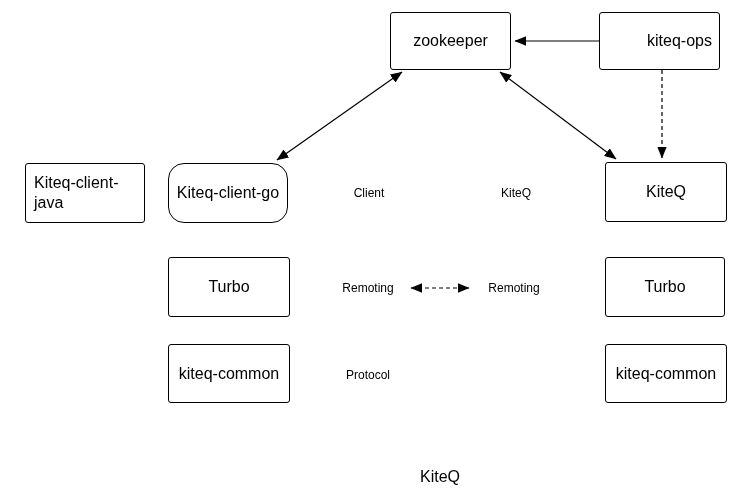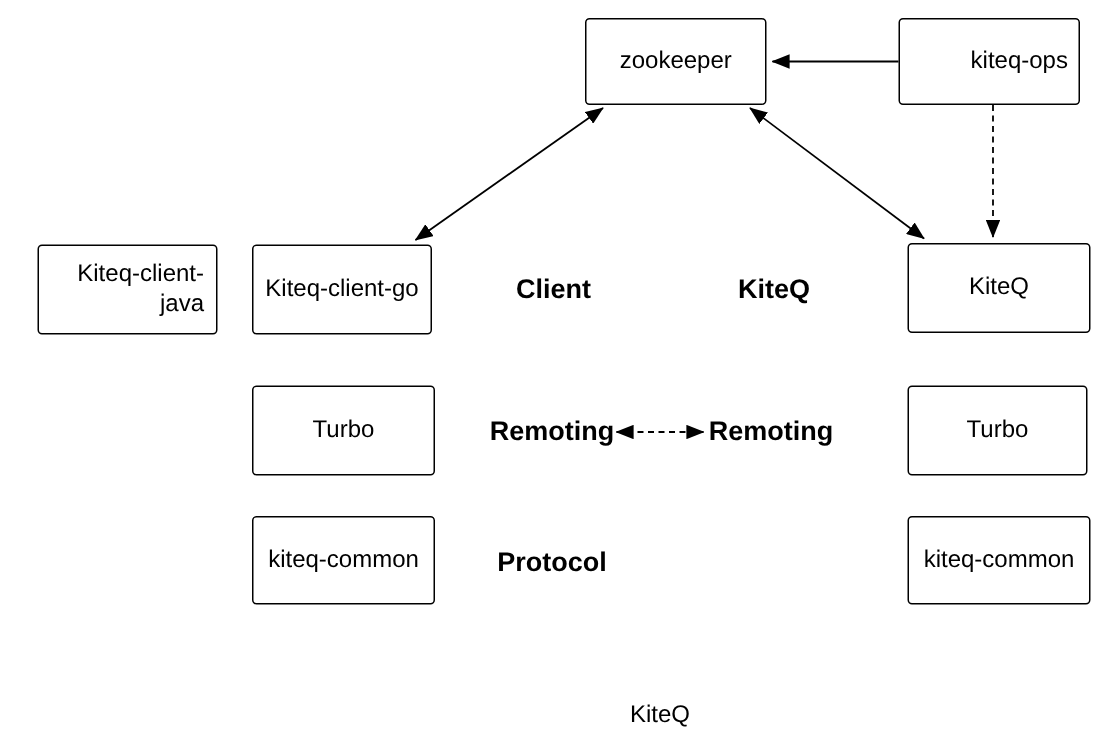--- a/index.html
+++ b/index.html
@@ -22,32 +22,31 @@
   .edge-solid { stroke: #000000; stroke-width: 1.2; fill: none; }
   .edge-dashed { stroke: #000000; stroke-width: 1.2; fill: none; stroke-dasharray: 4 3; }
   .node {
     position: absolute;
     display: flex; align-items: center; justify-content: center;
     border: 1px solid #000000;
     border-radius: 3px;
     background: #ffffff;
     font-size: 16px;
     line-height: 1.25;
-    text-align: right;
+    text-align: left;
     box-sizing: border-box;
   }
   .node span { display: inline-block; }
   .node-java span { max-width: 102px; }
   .flabel {
     position: absolute;
     transform: translate(-50%, -50%);
-    font-size: 18px;
+    font-size: 12px;
     white-space: nowrap;
     text-align: right;
-    font-weight: bold;
   }
   .caption {
     position: absolute;
     transform: translate(-50%, -50%);
     font-size: 16px;
     white-space: nowrap;
   }
 </style>
 </head>
 <body>
@@ -72,21 +71,21 @@
   </div>
 
   <div class="node" style="left:599px; top:12px; width:121px; height:58px;padding-left:40px;">
     <span>kiteq-ops</span>
   </div>
 
   <div class="node node-java" style="left:25px; top:163px; width:120px; height:60px;">
     <span>Kiteq-client-java</span>
   </div>
 
-  <div class="node" style="left:168px; top:163px; width:120px; height:60px;">
+  <div class="node" style="left:168px; top:163px; width:120px; height:60px;border-radius:16px;">
     <span>Kiteq-client-go</span>
   </div>
 
   <div class="node" style="left:605px; top:162px; width:122px; height:60px;">
     <span>KiteQ</span>
   </div>
 
   <div class="node" style="left:168px; top:257px; width:122px; height:60px;">
     <span>Turbo</span>
   </div>

